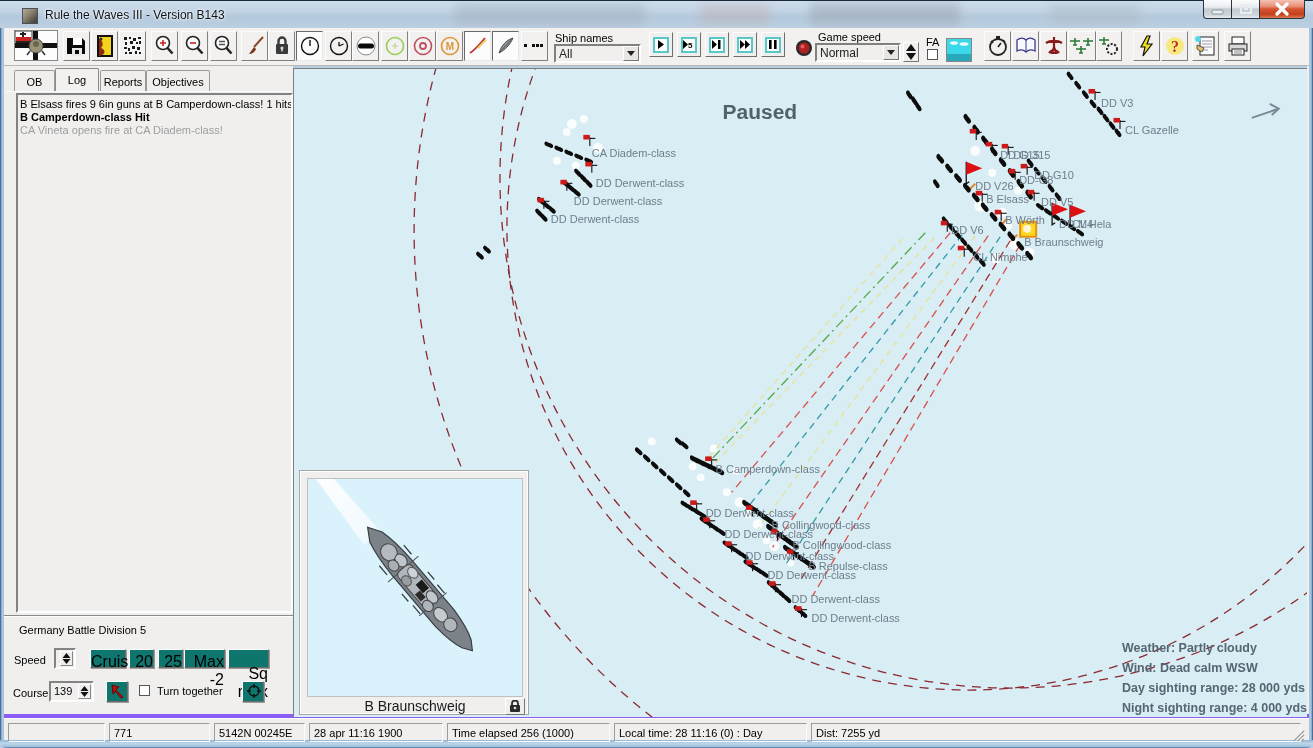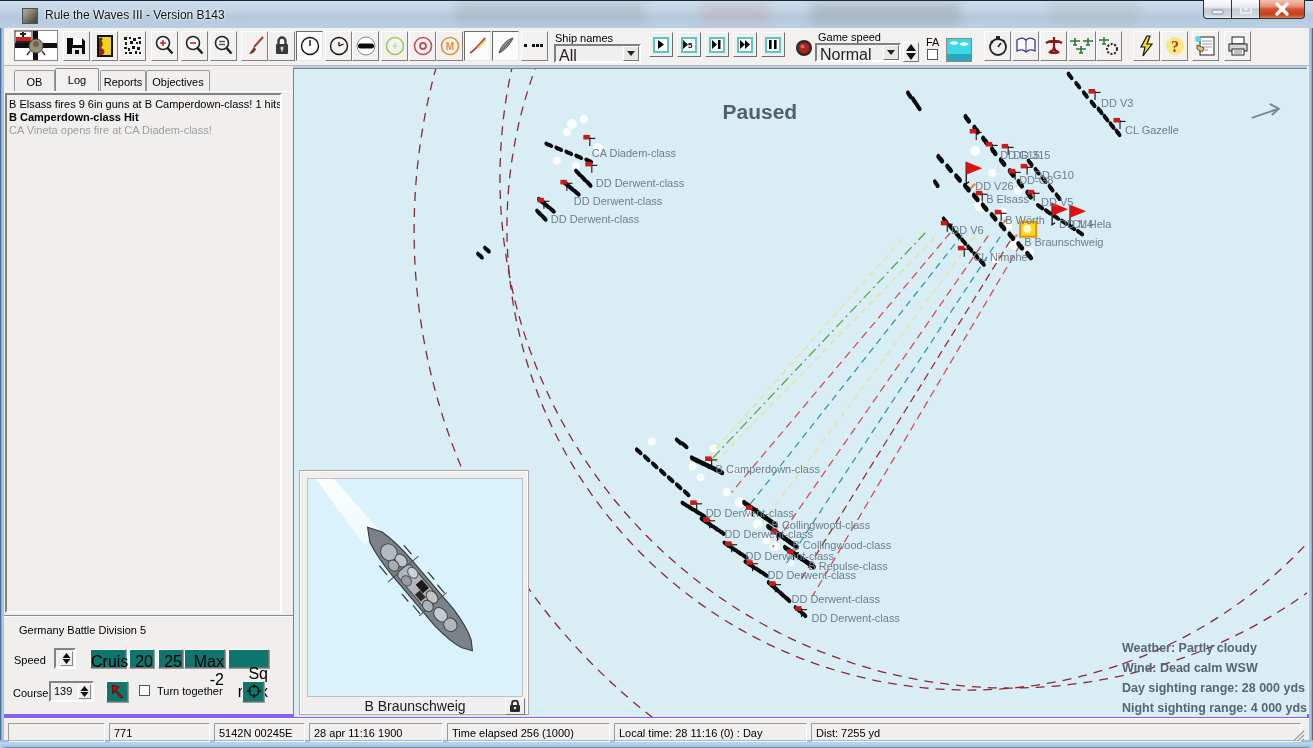--- a/index.html
+++ b/index.html
@@ -18,28 +18,28 @@
 
 .wb{background:linear-gradient(90deg,#26486b,#7ea6cc 30%,#b6d0e6 70%,#9cbcd8)}
 #wbl{left:0;top:28px;width:4px;height:712px}
 #wbr{left:1309px;top:28px;width:4px;height:712px;background:linear-gradient(270deg,#26486b,#7ea6cc 30%,#b6d0e6 70%,#9cbcd8)}
 #wbb{left:0;top:740px;width:1313px;height:8px;background:linear-gradient(180deg,#8fb4d4,#bcd6ea 40%,#a6c5de 80%,#4a729c);border-radius:0 0 6px 6px}
 
 #tool{left:4px;top:28px;width:1305px;height:38px;background:#f2f1ef;border-bottom:1px solid #b9b7b2}
 .tb{position:absolute;top:3px;width:27px;height:30px;background:#f2f1ef;border:1px solid;border-color:#fcfcfc #7f7f7f #7f7f7f #fcfcfc;display:flex;align-items:center;justify-content:center}
 .tbs{background:#fcfcfc;border-color:#6a6a6a #e8e8e8 #e8e8e8 #6a6a6a}
 .tlab{position:absolute;font-size:11px;color:#000;white-space:nowrap}
-.combo{position:absolute;height:19px;background:#f0efed;border:2px solid;border-color:#808080 #fff #fff #808080;font-size:16px;color:#222}
+.combo{position:absolute;height:19px;background:#f0efed;border:2px solid;border-color:#808080 #fff #fff #808080;font-size:12px;color:#222}
 .combo .arr{position:absolute;right:0;top:0;width:16px;height:15px;background:#e8e6e3;border:1px solid;border-color:#fff #777 #777 #fff;display:flex;align-items:center;justify-content:center}
 .play{position:absolute;top:4px;width:24px;height:25px;background:#f0efed;border:1px solid;border-color:#fff #6f6f6f #6f6f6f #fff;display:flex;align-items:center;justify-content:center}
 .playin{width:16px;height:16px;border:2px solid #58c8c8;background:#fff;display:flex;align-items:center;justify-content:center;font-size:9px;font-weight:bold;color:#000}
 
 #lpanel{left:4px;top:66px;width:289px;height:650px;background:#f0efee}
 .tab{position:absolute;top:4px;height:21px;background:#f0efee;border:1px solid #9a9a9a;border-bottom:none;border-radius:2px 2px 0 0;font-size:11px;color:#000;text-align:center;padding-top:5px}
-#logbox{position:absolute;left:1px;top:27px;width:277px;height:520px;background:#f0efee;border:2px solid;border-color:#828282 #fdfdfd #fdfdfd #828282}
+#logbox{position:absolute;left:12px;top:27px;width:277px;height:520px;background:#f0efee;border:2px solid;border-color:#828282 #fdfdfd #fdfdfd #828282}
 #logbox div{font-size:11px;line-height:13px;padding-left:2px;color:#000;white-space:nowrap;overflow:hidden}
 .btn{position:absolute;background:#0f766e;border:1px solid;border-color:#fdfdfd #6f6f6f #6f6f6f #fdfdfd;box-shadow:1px 1px 0 #9a9a9a;font-size:16px;color:#000;text-align:right}
 .spin{position:absolute;background:#f0efee;border:2px solid;border-color:#838383 #fdfdfd #fdfdfd #838383;font-size:11px;color:#000}
 
 #sbar{left:4px;top:714px;width:1305px;height:26px;background:#f0efee;border-top:4px solid #8b5cf6;box-shadow:inset 0 1px 0 #fdfdfd}
 .sp{position:absolute;top:5px;height:19px;border:1px solid;border-color:#9b9b9b #fdfdfd #fdfdfd #9b9b9b;font-size:11px;color:#000;padding:3px 0 0 4px;white-space:nowrap;overflow:hidden}
 
 #map{left:293px;top:68px;width:1014px;height:649px;background:#d9edf4;border-left:1px solid #7f7f7f;border-top:1px solid #7f7f7f}
 #mfill{left:1307px;top:66px;width:2px;height:650px;background:#f0efee}
 

